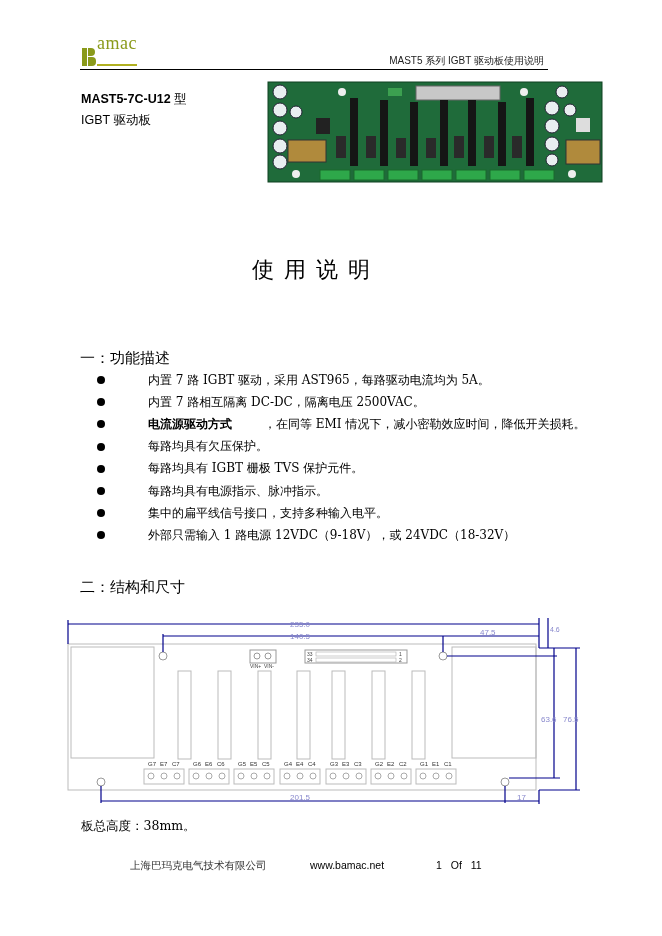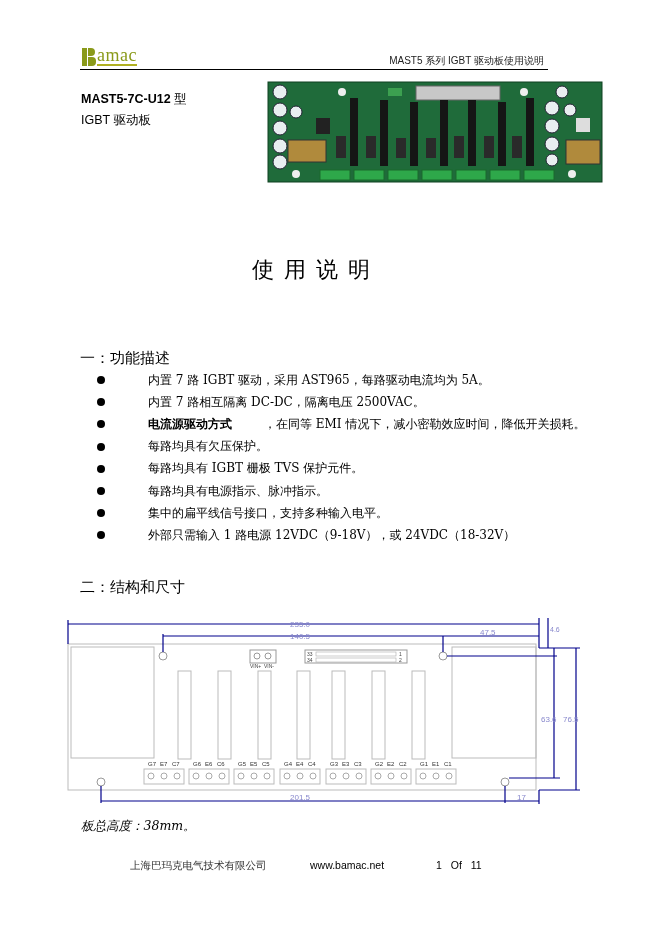--- a/index.html
+++ b/index.html
@@ -4,38 +4,38 @@
 <style>
   html, body { margin:0; padding:0; background:#ffffff; }
   body { width:662px; height:936px; position:relative; overflow:hidden;
          font-family:"Liberation Sans","DejaVu Sans",sans-serif; color:#000; }
   .abs { position:absolute; }
   .logo { left:82px; top:44px; height:22px; display:flex; align-items:flex-end; }
   .logo-b { width:14px; height:18px; position:relative; margin-right:1px; }
   .logo-b span { position:absolute; background:#8a9a1a; }
   .logo-text { font-family:"Liberation Serif","DejaVu Serif",serif; font-size:18px;
                color:#8a9a1a; line-height:18px; letter-spacing:0.5px;
-               border-bottom:2px solid #b0b020; padding-bottom:0; }
+               border-bottom:2px solid #b0b020; padding-bottom:12px; }
   .hdr-title { right:118px; top:54px; font-size:10px; color:#222; }
   .hdr-rule { left:80px; top:69px; width:468px; height:1px; background:#000; }
   .model { left:81px; top:91px; font-size:12.5px; font-weight:bold; }
   .model .t { font-weight:normal; }
   .subtitle { left:81px; top:112px; font-size:12.5px; }
   .photo { left:266px; top:78px; width:338px; height:108px; }
   .doc-title { left:252px; top:255px; font-size:22px; letter-spacing:10px; font-family:"DejaVu Sans",sans-serif;text-align:center; }
   .sec { font-size:15px; font-family:"DejaVu Sans",sans-serif; }
   .sec1 { left:80px; top:337px;margin-top:12px; }
   .sec2 { left:80px; top:578px; }
   ul.feat { list-style:none; margin:0; padding:0; left:97px; top:369px; width:500px; }
   ul.feat li { height:22.2px; font-size:12px; display:flex; align-items:center; font-family:"DejaVu Serif","Liberation Serif",serif;gap:32px; }
   ul.feat li .bul { width:8px; height:8px; background:#000; border-radius:50%; margin-right:11px; flex:0 0 auto; }
   ul.feat li b { font-family:"DejaVu Sans",sans-serif; }
   .sub { font-size:8px; vertical-align:-2px; }
   .diagram { left:60px; top:614px; width:540px; height:200px; }
-  .height-note { left:81px; top:818px; font-size:12.5px; font-family:"DejaVu Serif",serif;font-style:italic; }
+  .height-note { left:81px; top:818px; font-size:12.5px; font-family:"DejaVu Serif",serif; }
   .footer { top:859px; font-size:10.5px; }
   .f-company { left:130px; font-family:Liberation Sans, sans-serif; color:#333; }
   .f-url { left:310px; font-family:"Liberation Sans",sans-serif; }
   .f-page { left:436px; font-family:"Liberation Sans",sans-serif; word-spacing:6px; }
 </style>
 </head>
 <body>
 
 <div class="abs logo">
   <div class="logo-b">

